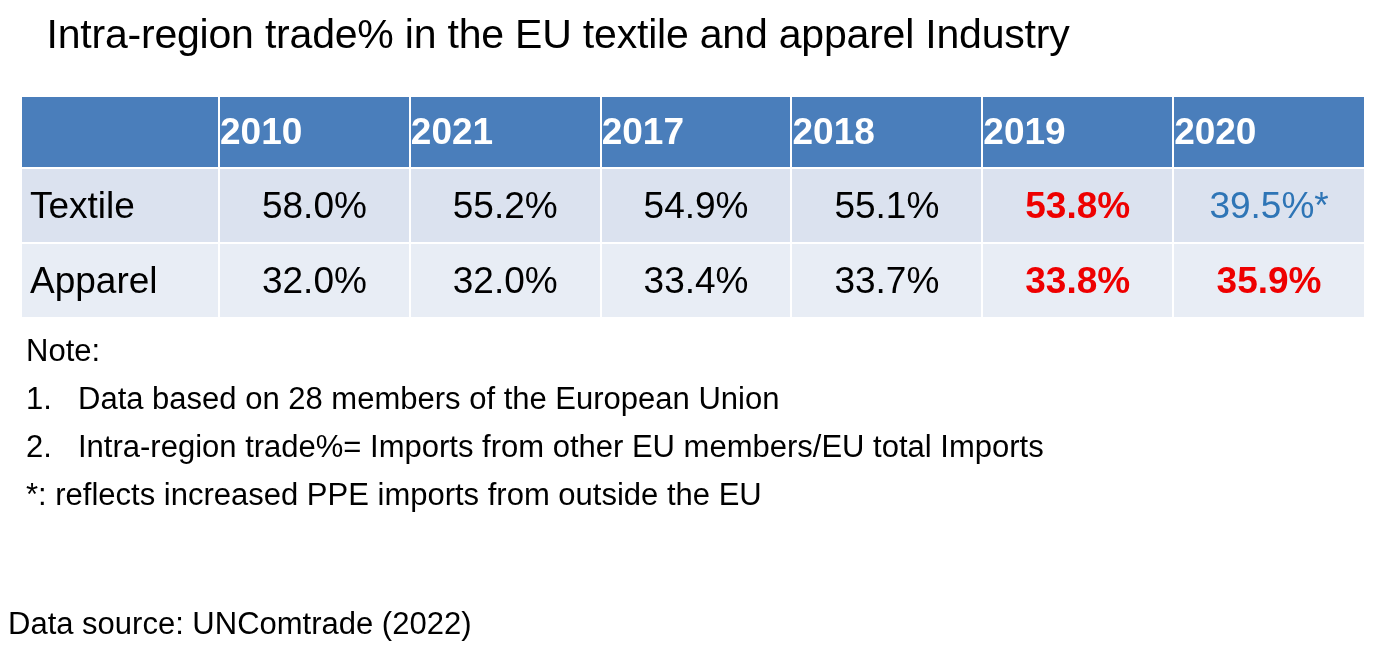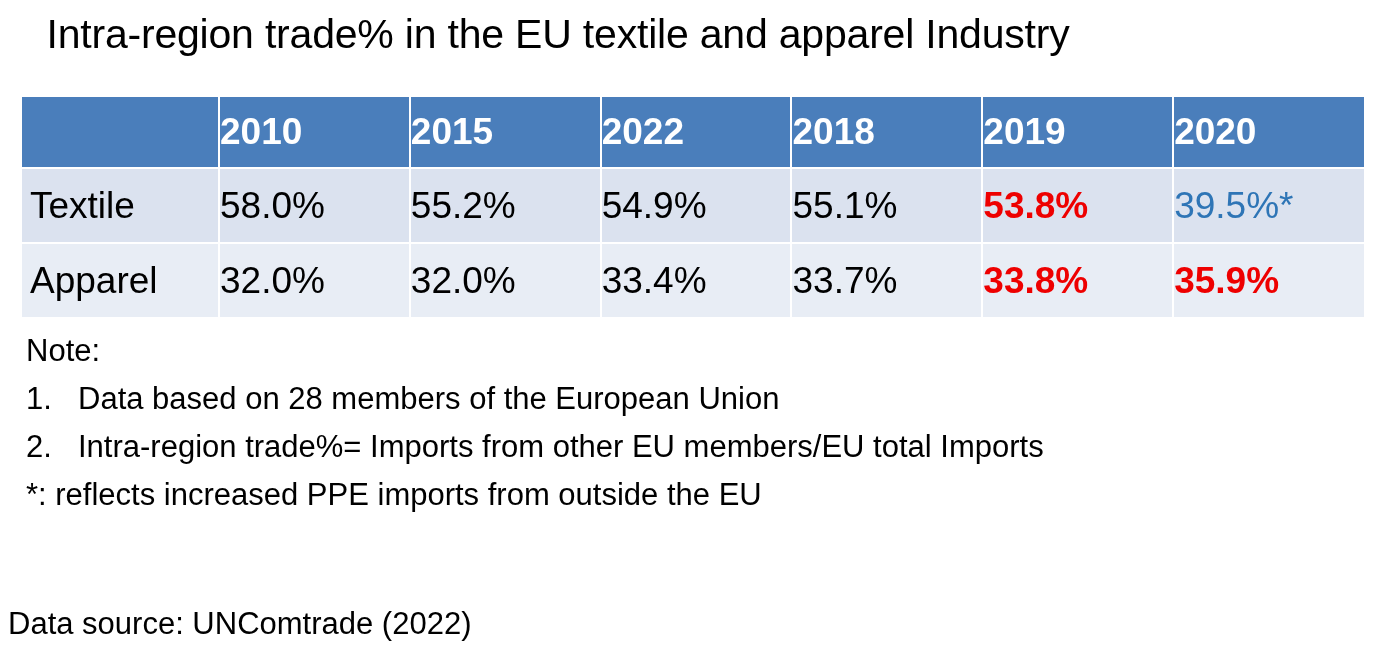--- a/index.html
+++ b/index.html
@@ -51,21 +51,21 @@
   }
   thead th:last-child { border-right: none; }
   thead th.corner {
     background: #4a7ebb;
   }
   tbody tr.row-textile td { background: #dbe2ef; }
   tbody tr.row-apparel td { background: #e8edf5; }
   tbody td {
     height: 73px;
     font-size: 37px;
-    text-align: left;
+    text-align: center;
     padding-right: 10px;
     border-right: 2px solid #ffffff;
     border-top: 2px solid #ffffff;
     vertical-align: middle;
   }
   tbody td:last-child { border-right: none; }
   tbody td.rowhead {
     text-align: left;
     padding-left: 8px;
     padding-right: 0;
@@ -96,22 +96,22 @@
 <div class="slide">
 
   <div class="title">Intra-region trade% in the EU textile and apparel Industry</div>
 
   <div class="table-wrap">
     <table class="data">
       <thead>
         <tr>
           <th class="corner" style="width:196px;"></th>
           <th>2010</th>
-          <th>2015</th>
-          <th>2022</th>
+          <th>2021</th>
+          <th>2017</th>
           <th>2018</th>
           <th>2019</th>
           <th>2020</th>
         </tr>
       </thead>
       <tbody>
         <tr class="row-textile">
           <td class="rowhead">Textile</td>
           <td>58.0%</td>
           <td>55.2%</td>

